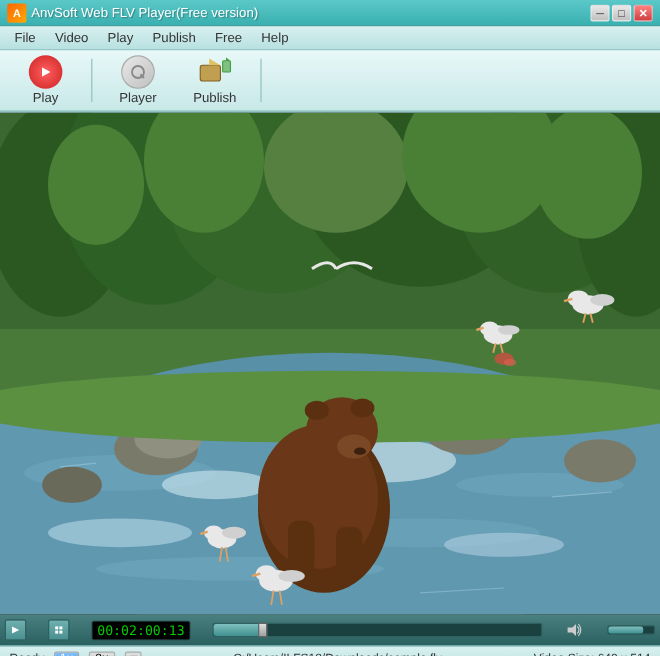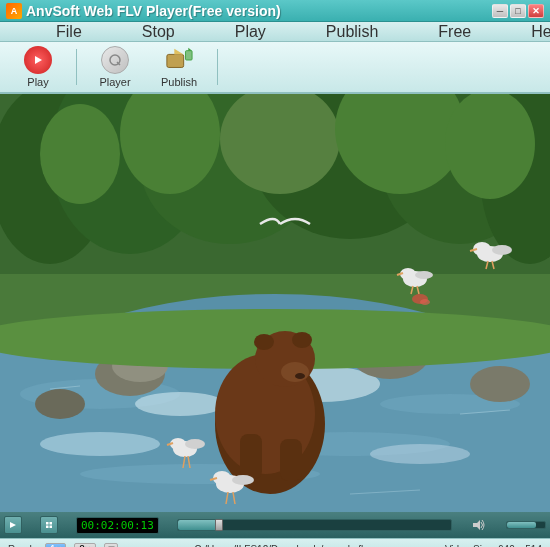--- a/index.html
+++ b/index.html
@@ -34,22 +34,22 @@
       border-radius: 2px;
       display: flex;
       align-items: center;
       justify-content: center;
       font-size: 9px;
       color: white;
       font-weight: bold;
     }
     #title-text {
       color: white;
-      font-size: 14px;
-      font-weight: bold;
+      font-size: 11px;
+      font-weight: normal;
       text-shadow: 1px 1px 1px rgba(0,0,0,0.3);
     }
     #window-controls {
       display: flex;
       gap: 2px;
     }
     .win-btn {
       width: 16px;
       height: 14px;
       border: 1px solid rgba(255,255,255,0.5);
@@ -70,25 +70,24 @@
     #menu-bar {
       background: linear-gradient(to bottom, #d8f0f0 0%, #b8e0e0 100%);
       height: 20px;
       display: flex;
       align-items: center;
       padding: 0 4px;
       border-bottom: 1px solid #90c0c0;
     }
     .menu-item {
       padding: 2px 8px;
-      font-size: 16px;
+      font-size: 11px;
       color: #333;
       cursor: pointer;
       border-radius: 2px;
-      margin-left: 44px;
     }
 
     
     #toolbar {
       background: linear-gradient(to bottom, #e8f8f8 0%, #c8e8e8 100%);
       height: 52px;
       display: flex;
       align-items: center;
       padding: 4px 8px;
       gap: 4px;
@@ -306,21 +305,21 @@
   </div>
   <div id="window-controls">
     <div class="win-btn win-btn-min">─</div>
     <div class="win-btn win-btn-max">□</div>
     <div class="win-btn win-btn-close">✕</div>
   </div>
 </div>
 
 <div id="menu-bar">
   <span class="menu-item">File</span>
-  <span class="menu-item">Stop</span>
+  <span class="menu-item">Video</span>
   <span class="menu-item">Play</span>
   <span class="menu-item">Publish</span>
   <span class="menu-item">Free</span>
   <span class="menu-item">Help</span>
 </div>
 
 <div id="toolbar">
 
   <div class="toolbar-btn">
     <div class="icon-circle icon-play">

